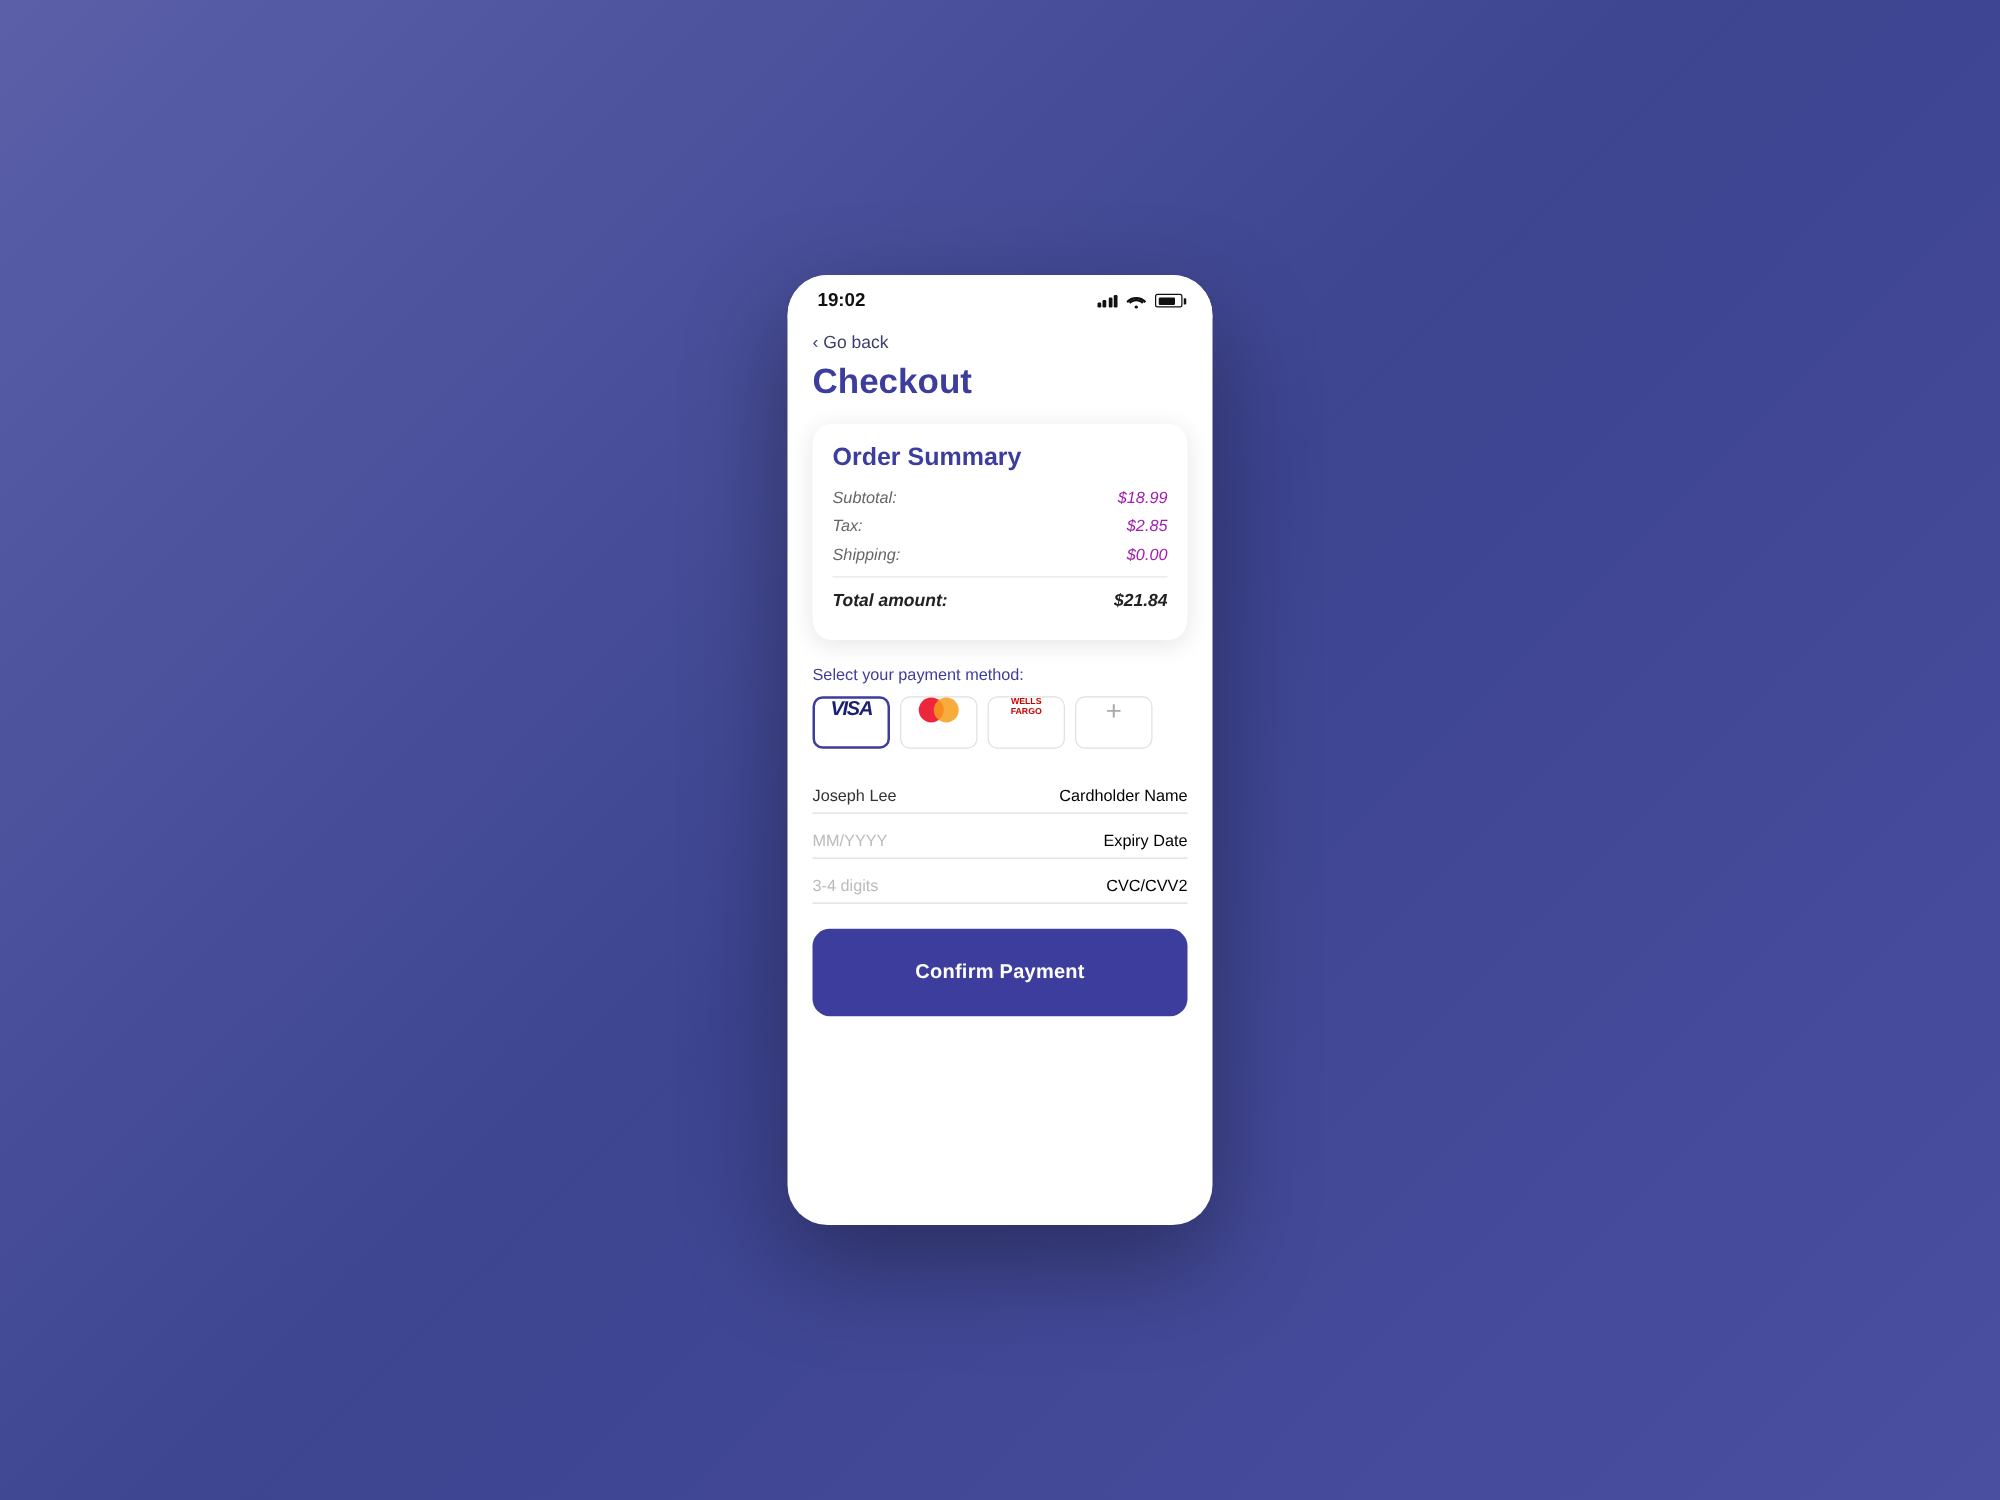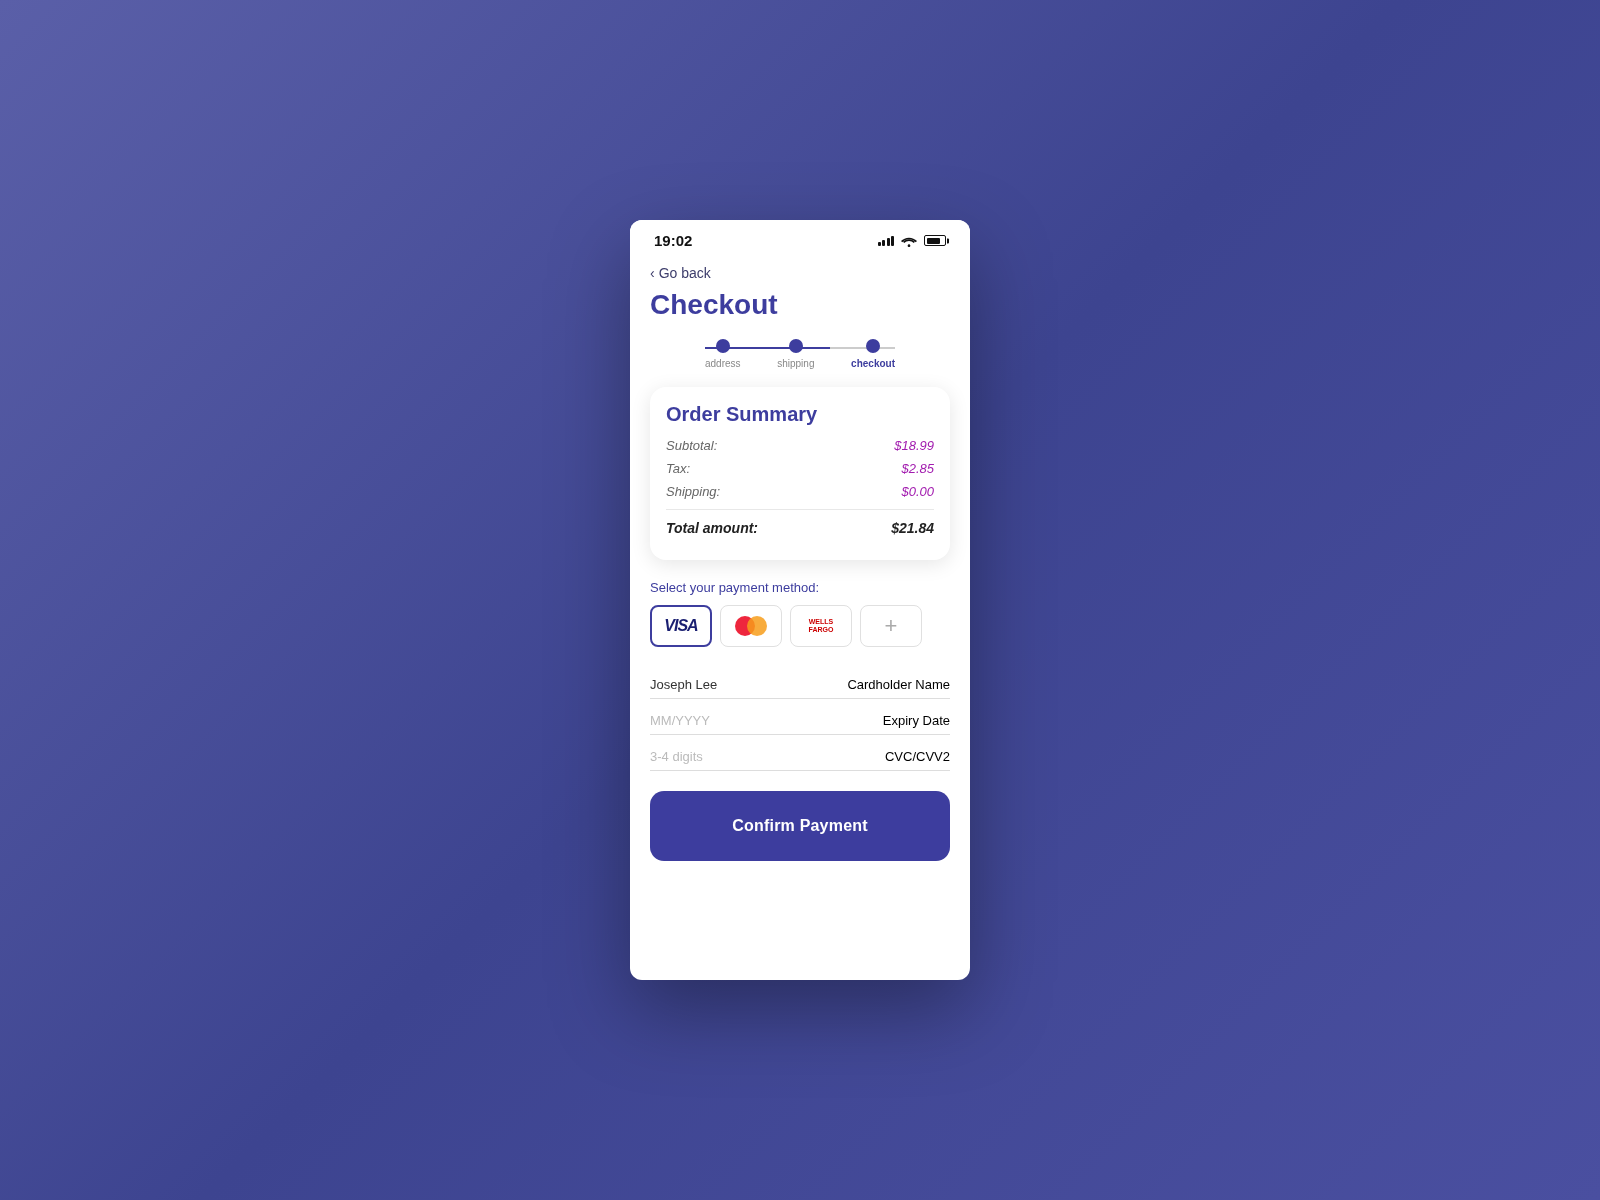--- a/index.html
+++ b/index.html
@@ -11,21 +11,21 @@
       display: flex;
       align-items: center;
       justify-content: center;
       font-family: -apple-system, BlinkMacSystemFont, 'Segoe UI', sans-serif;
     }
 
     .phone {
       width: 340px;
       min-height: 760px;
       background: #ffffff;
-      border-radius: 12px;
+      border-radius: 32px;
       box-shadow: 0 30px 80px rgba(0,0,0,0.35);
       overflow: hidden;
       display: flex;
       flex-direction: column;
     }
 
     
     .status-bar {
       display: flex;
       justify-content: space-between;
@@ -243,21 +243,21 @@
       gap: 8px;
       margin-bottom: 20px;
     }
 
     .card-option {
       width: 62px;
       height: 42px;
       border: 1.5px solid #e0e0e0;
       border-radius: 8px;
       display: flex;
-      align-items: center;
+      align-items: flex-start;
       justify-content: center;
       cursor: pointer;
       background: #fff;
     }
 
     .card-option.selected {
       border-color: #3d3d9e;
       border-width: 2px;
     }
 
@@ -390,37 +390,20 @@
     
     <div class="back-link">
       <span class="back-chevron">‹</span>
       <span>Go back</span>
     </div>
 
     
     <h1 class="page-title">Checkout</h1>
 
     
-    <div class="progress-steps">
-      <div class="progress-line-filled"></div>
-      <div class="steps">
-        <div class="step">
-          <div class="step-dot"></div>
-          <span class="step-label">address</span>
-        </div>
-        <div class="step">
-          <div class="step-dot"></div>
-          <span class="step-label">shipping</span>
-        </div>
-        <div class="step">
-          <div class="step-dot active"></div>
-          <span class="step-label active">checkout</span>
-        </div>
-      </div>
-    </div>
 
     
     <div class="order-card">
       <div class="order-title">Order Summary</div>
 
       <div class="order-row">
         <span class="order-row-label">Subtotal:</span>
         <span class="order-row-value">$18.99</span>
       </div>
       <div class="order-row">

